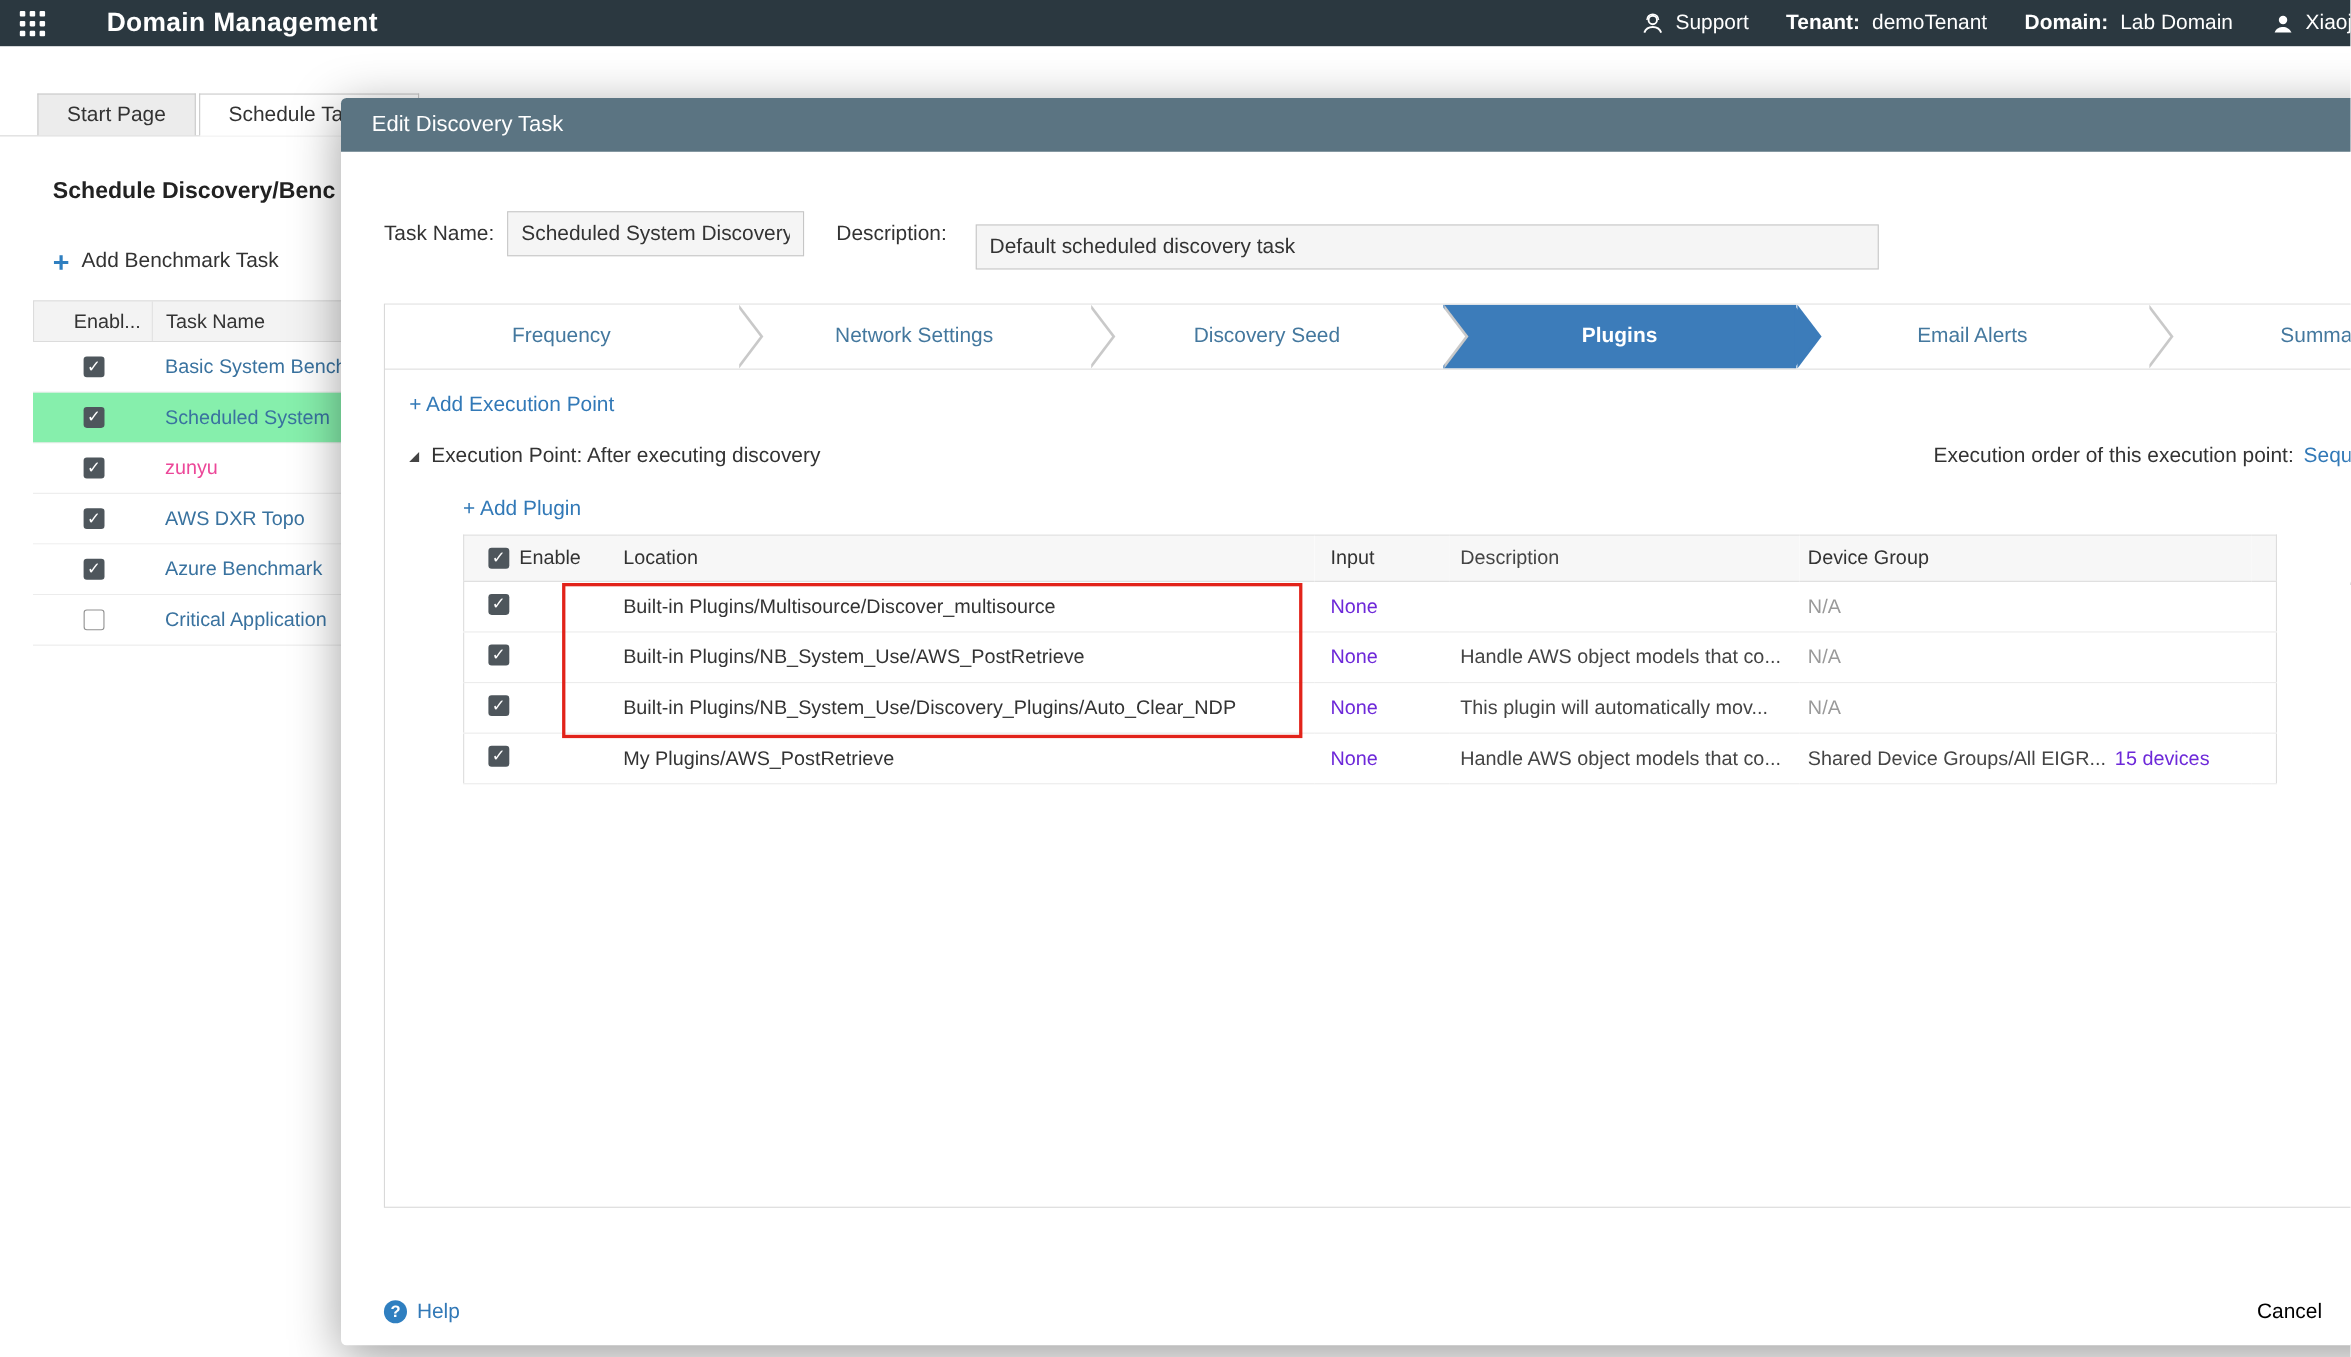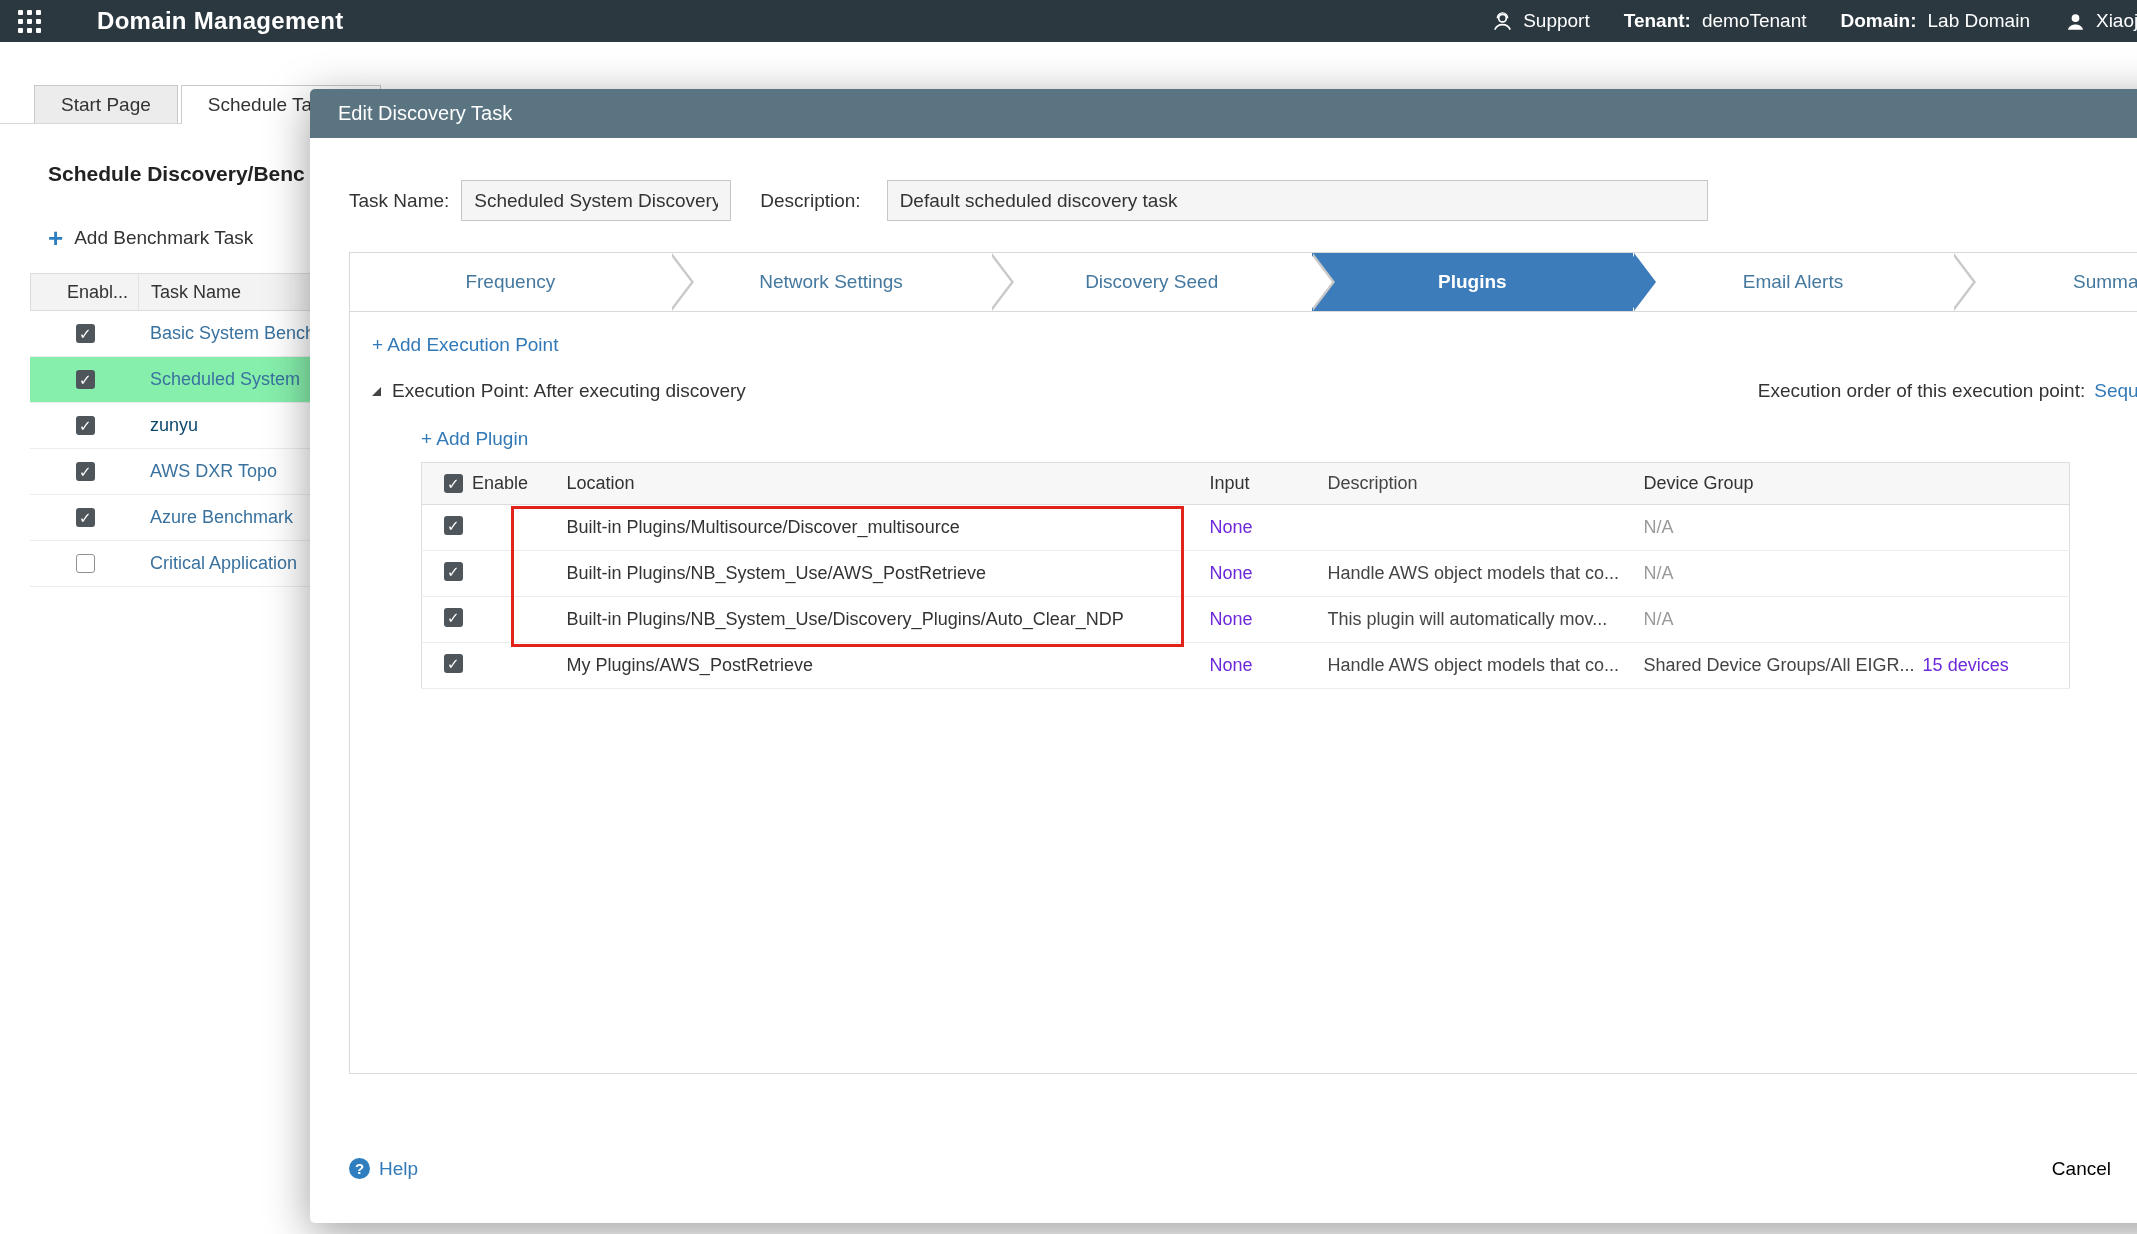--- a/index.html
+++ b/index.html
@@ -30,21 +30,21 @@
   .plus-blue{color:#2f7fc0;font-size:26px;font-weight:bold;line-height:20px;}
 
   .task-table{position:absolute;top:223px;left:30px;width:392px;font-size:18px;}
   .tt-head{display:flex;align-items:center;height:38px;background:#f3f3f3;border:1px solid #dcdcdc;box-sizing:border-box;color:#333;}
   .tt-h1{flex:0 0 108px;padding-left:36px;box-sizing:border-box;border-right:1px solid #e2e2e2;align-self:stretch;display:flex;align-items:center;}
   .tt-h2{padding-left:12px;}
   .tt-row{display:flex;align-items:center;height:45px;border-bottom:1px solid #ececec;background:#fff;}
   .tt-row.selected{background:#86efac;}
   .tt-c1{flex:0 0 108px;display:flex;justify-content:flex-start;padding-left:46px;box-sizing:border-box;}
   .tt-name{padding-left:12px;color:#39729f;white-space:nowrap;}
-  .tt-name.plain{color:#0c4a6e;}
+  .tt-name.plain{color:#ec4899;}
   .frag{position:absolute;left:2124px;width:13px;overflow:hidden;color:#444;font-size:17px;white-space:nowrap;}
 
   
   .cb{width:19px;height:19px;background:#4e565c;border-radius:3px;display:inline-block;position:relative;flex-shrink:0;cursor:pointer;}
   .cb::after{content:"✓";position:absolute;left:3px;top:0;color:#fff;font-size:15px;font-weight:bold;line-height:19px;}
   .cb.un{background:#fff;border:1px solid #919191;box-sizing:border-box;}
   .cb.un::after{content:"";}
 
   
   .modal{position:absolute;left:310px;top:89px;width:2004px;height:1134px;background:#fff;border-radius:5px;
@@ -52,21 +52,21 @@
   .modal-header{height:49px;flex:0 0 49px;background:#5b7482;border-radius:5px 5px 0 0;display:flex;align-items:center;
                 padding:0 20px 0 28px;color:#fff;font-size:20px;}
   .modal-close{margin-left:auto;font-size:30px;line-height:1;color:#fff;cursor:pointer;font-weight:300;}
   .modal-body{flex:1;padding:0 39px;display:flex;flex-direction:column;box-sizing:border-box;}
 
   .form-row{margin-top:42px;display:flex;align-items:center;font-size:19px;color:#333;}
   .inp{height:41px;border:1px solid #c6c6c6;background:#f5f5f5;font-size:19px;color:#333;padding:0 12px;
        box-sizing:border-box;font-family:inherit;}
   .inp.tn{width:270px;margin-left:12px;}
   .lbl-desc{margin-left:29px;}
-  .inp.ds{width:821px;margin-left:26px;}
+  .inp.ds{width:821px;margin-left:26px;margin-top:24px;}
 
   
   .wizard-panel{margin-top:31px;border:1px solid #d9d9d9;height:822px;box-sizing:border-box;display:flex;flex-direction:column;}
   .wtabs{display:flex;height:59px;flex:0 0 59px;border-bottom:1px solid #d9d9d9;box-sizing:border-box;overflow:hidden;background:#fff;}
   .wtab{flex:1;position:relative;display:flex;align-items:center;justify-content:center;font-size:19px;color:#44789e;background:#fff;cursor:pointer;}
   .wtab:nth-child(1){z-index:6}.wtab:nth-child(2){z-index:5}.wtab:nth-child(3){z-index:4}
   .wtab:nth-child(4){z-index:3}.wtab:nth-child(5){z-index:2}.wtab:nth-child(6){z-index:1}
   .wtab:not(:last-child)::before{content:"";position:absolute;right:-23px;top:0;width:0;height:0;
      border-top:29px solid transparent;border-bottom:29px solid transparent;border-left:22px solid #c9c9c9;}
   .wtab:not(:last-child)::after{content:"";position:absolute;right:-20px;top:0;width:0;height:0;

